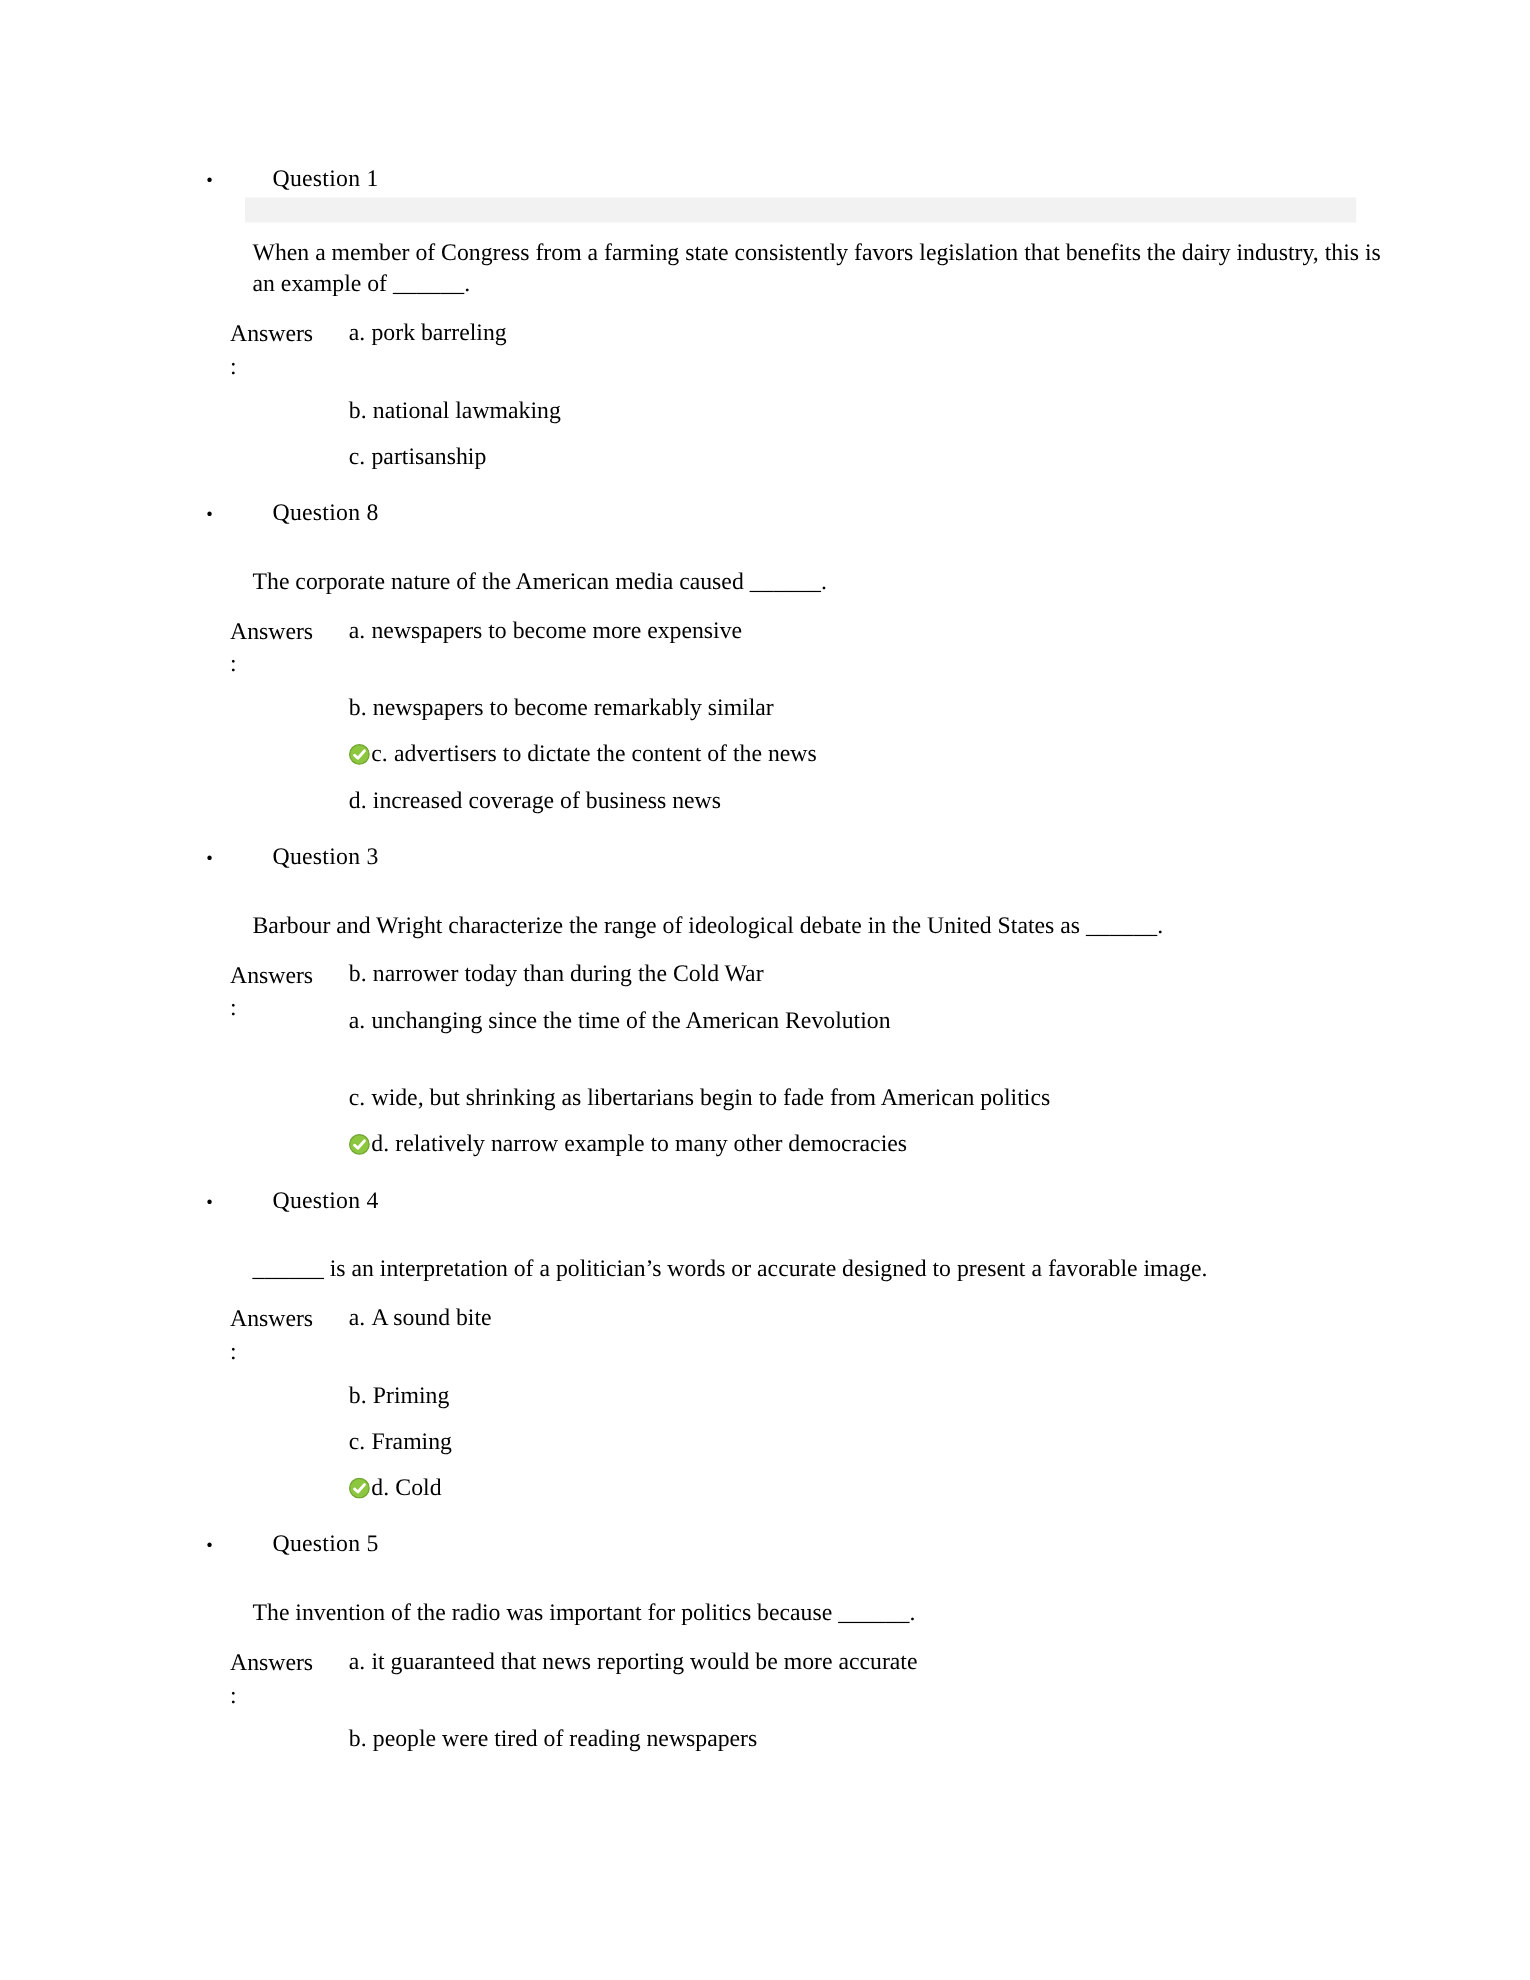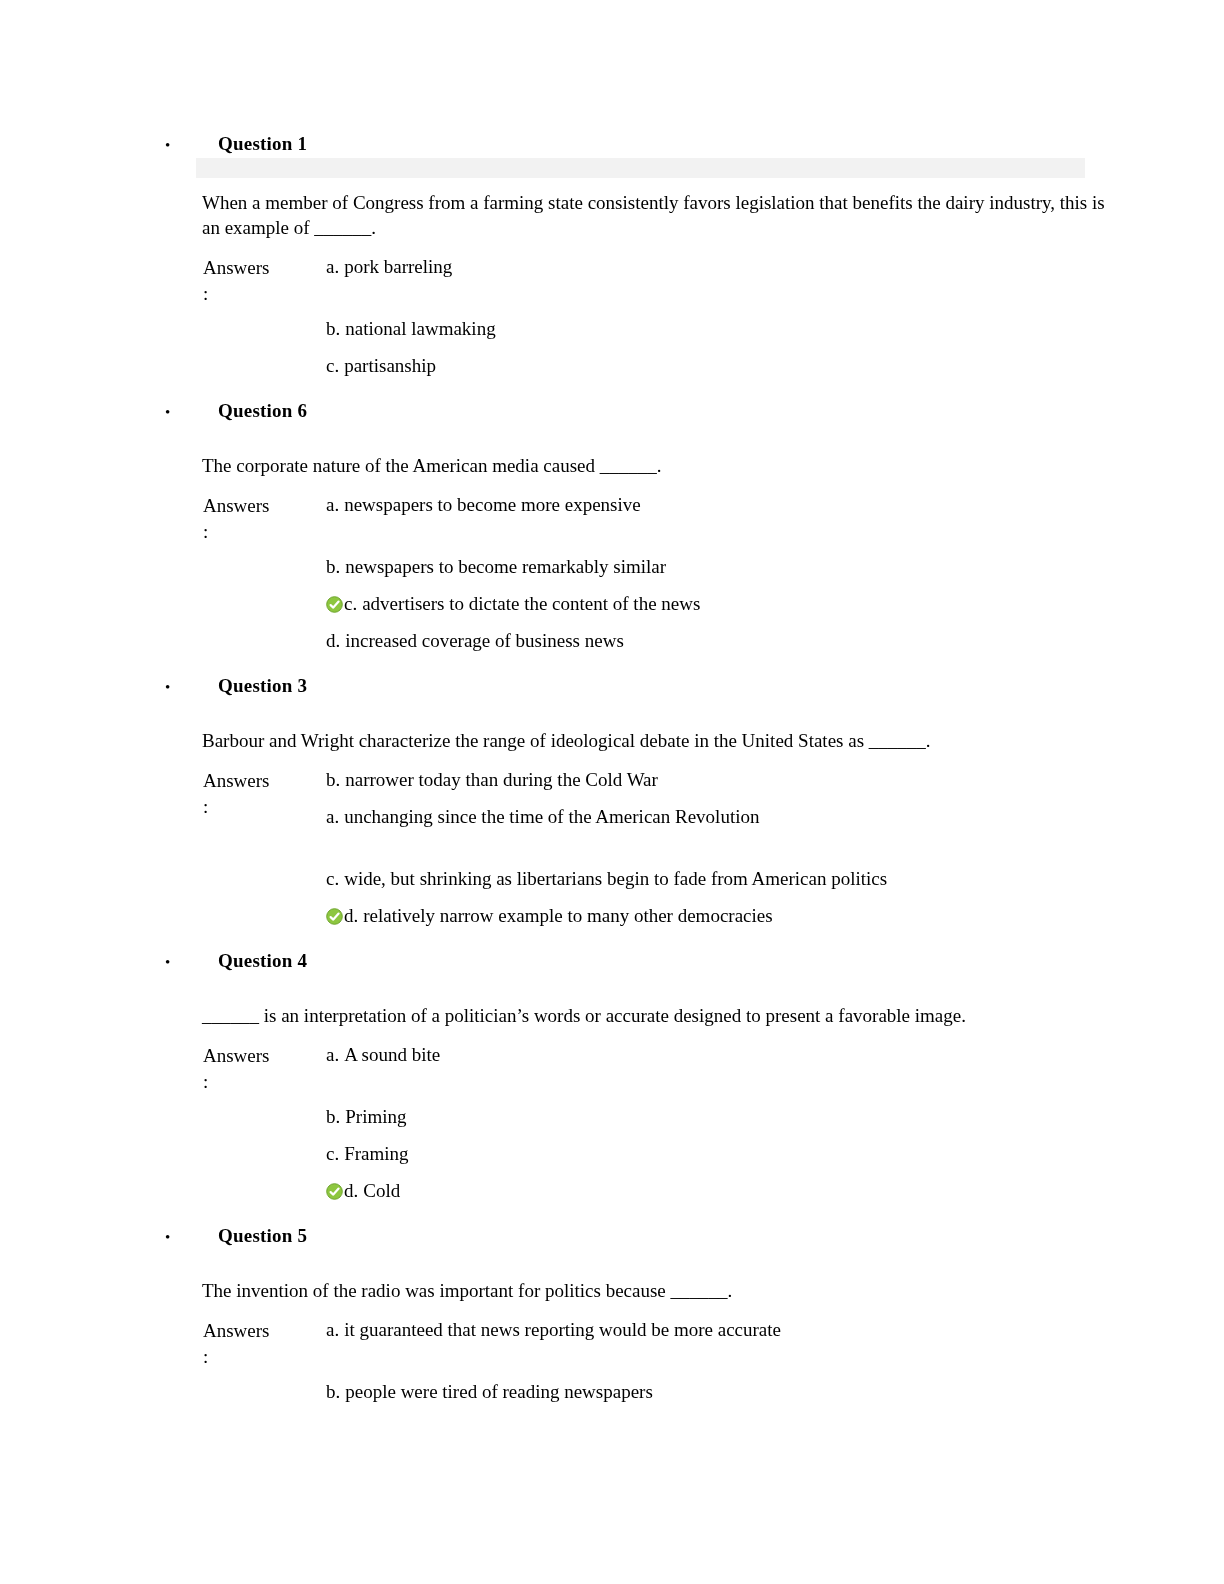--- a/index.html
+++ b/index.html
@@ -12,34 +12,34 @@
     font-family: "Liberation Serif", serif;
     font-size: 19px;
     color: #000000;
     padding: 133px 100px 0 165px;
     overflow: hidden;
     position: relative;
   }
   .question { margin-bottom: 9px; }
   .q-header { display: flex; align-items: baseline; }
   .bullet { width: 53px; font-size: 15px; flex: 0 0 53px; }
-  .q-label { font-weight: bold; letter-spacing: 0.2px; }
+  .q-label { font-weight: normal; letter-spacing: 0.2px; }
   .q-highlight {
     height: 20px;
     background: #f2f2f2;
     margin: 3px 0 0 31px;
     width: 889px;
   }
   .q-text {
     margin: 12px 0 0 37px;
     max-width: 905px;
     line-height: 25px;
   }
   .q-header + .q-text { margin-top: 31px; }
-  .answers { display: flex; margin: 15px 0 0 38px; gap: 28px; }
+  .answers { display: flex; margin: 15px 0 0 19px; }
   .answers-label { width: 95px; flex: 0 0 95px; line-height: 26px; }
   .options { flex: 1 1 auto; }
   .option { margin-bottom: 14px; line-height: 23px; }
   .option.first { margin-bottom: 39px; }
   .check {
     display: inline-block;
     width: 17px;
     height: 17px;
     vertical-align: -3px;
     margin-right: 1px;
@@ -77,21 +77,21 @@
     <span class="opt-letter">c.</span><span class="opt-text">partisanship</span>
   </div>
 
 </div>
     </div>
   </div>
 
   <div class="question">
     <div class="q-header">
       <span class="bullet">•</span>
-      <span class="q-label">Question 6</span>
+      <span class="q-label">Question 8</span>
     </div>
 
     <div class="q-text">The corporate nature of the American media caused ______.</div>
     <div class="answers">
       <div class="answers-label">
         <div>Answers</div>
         <div>:</div>
       </div>
       <div class="options">
   <div class="option first">

